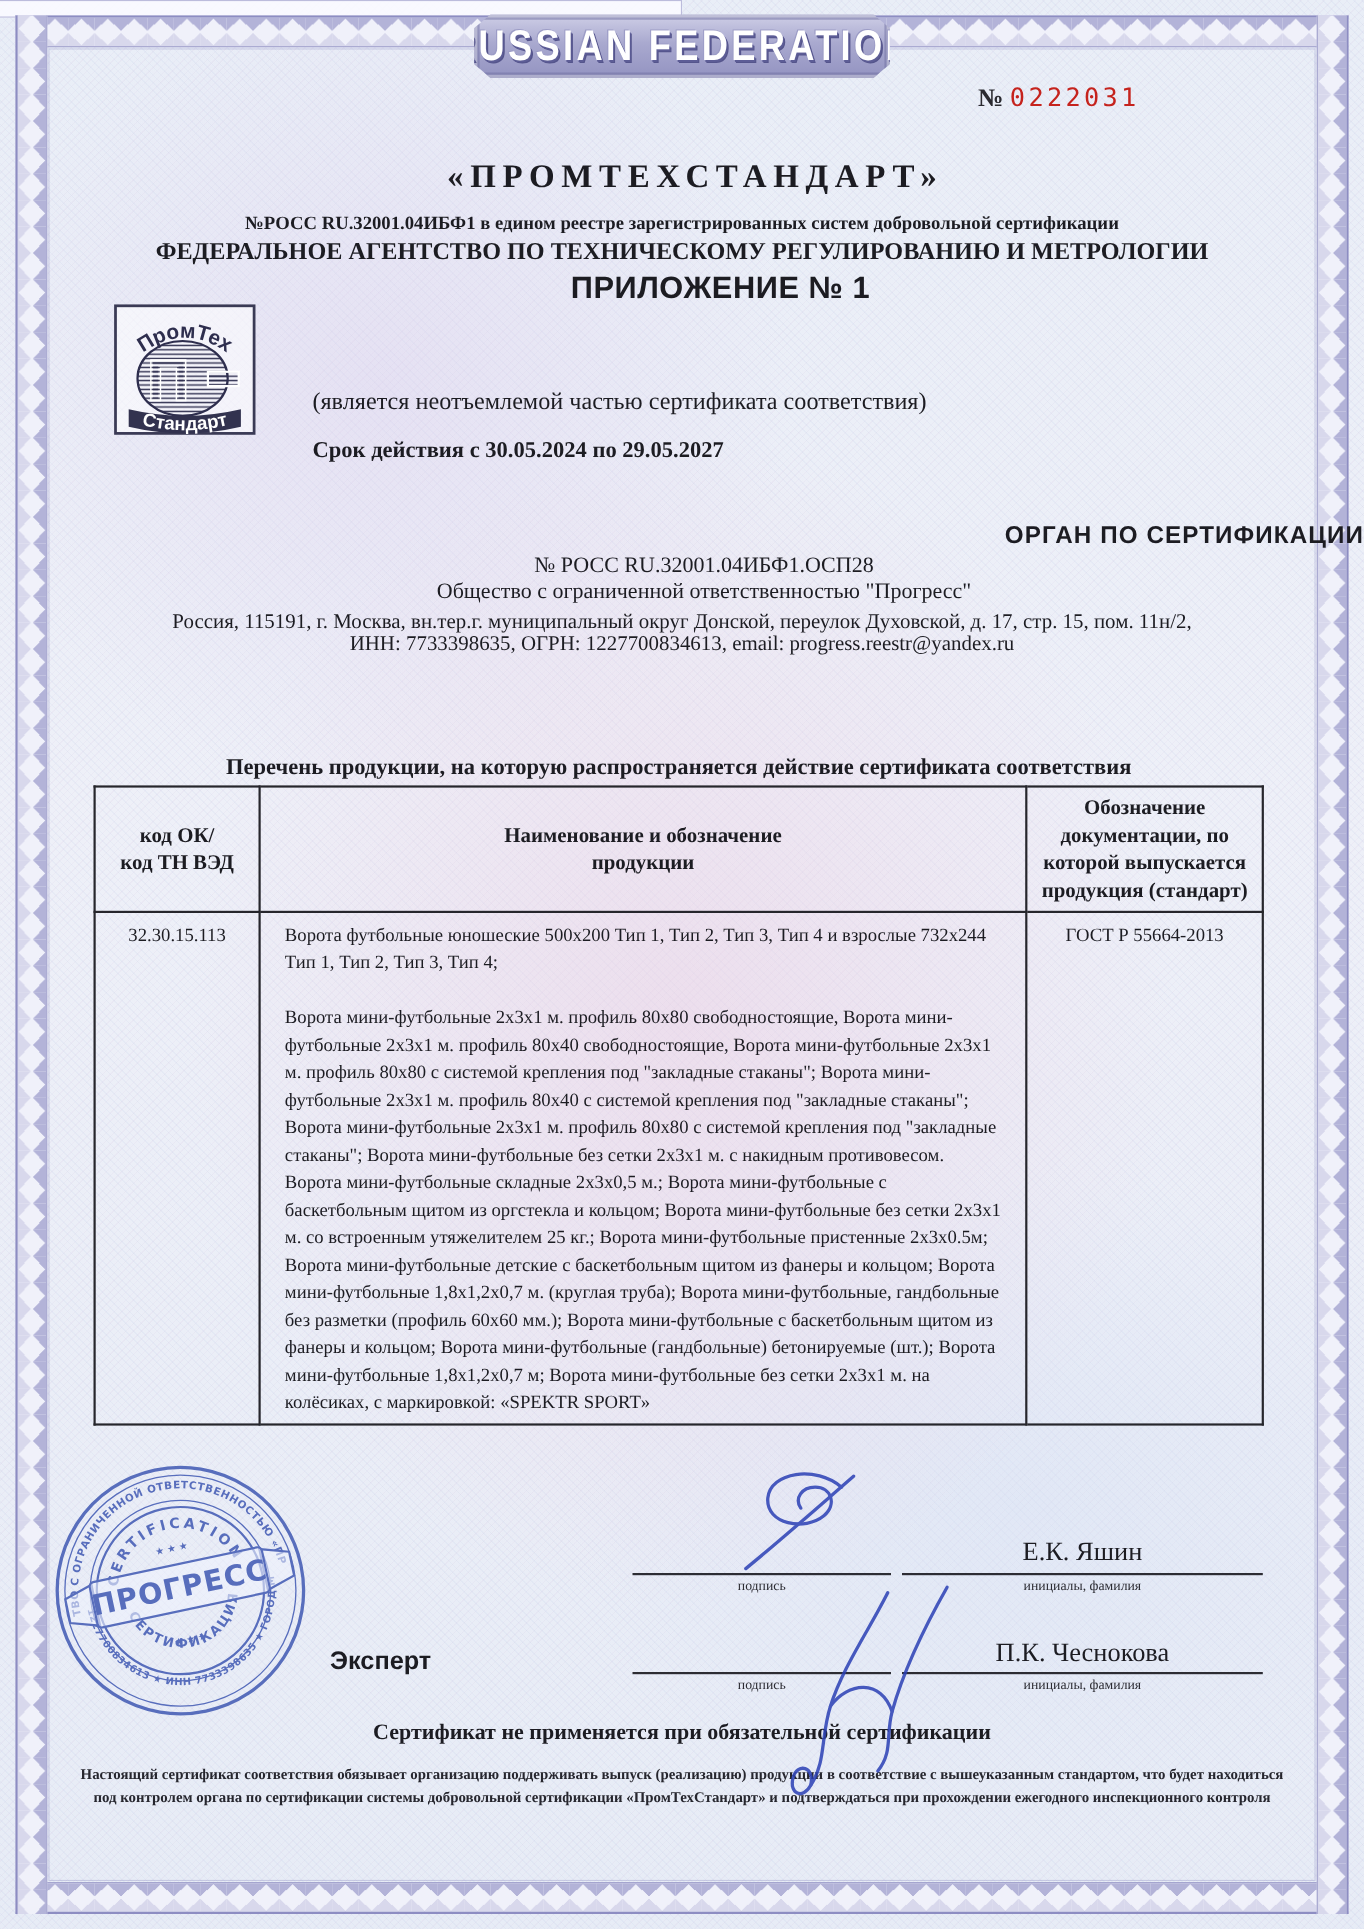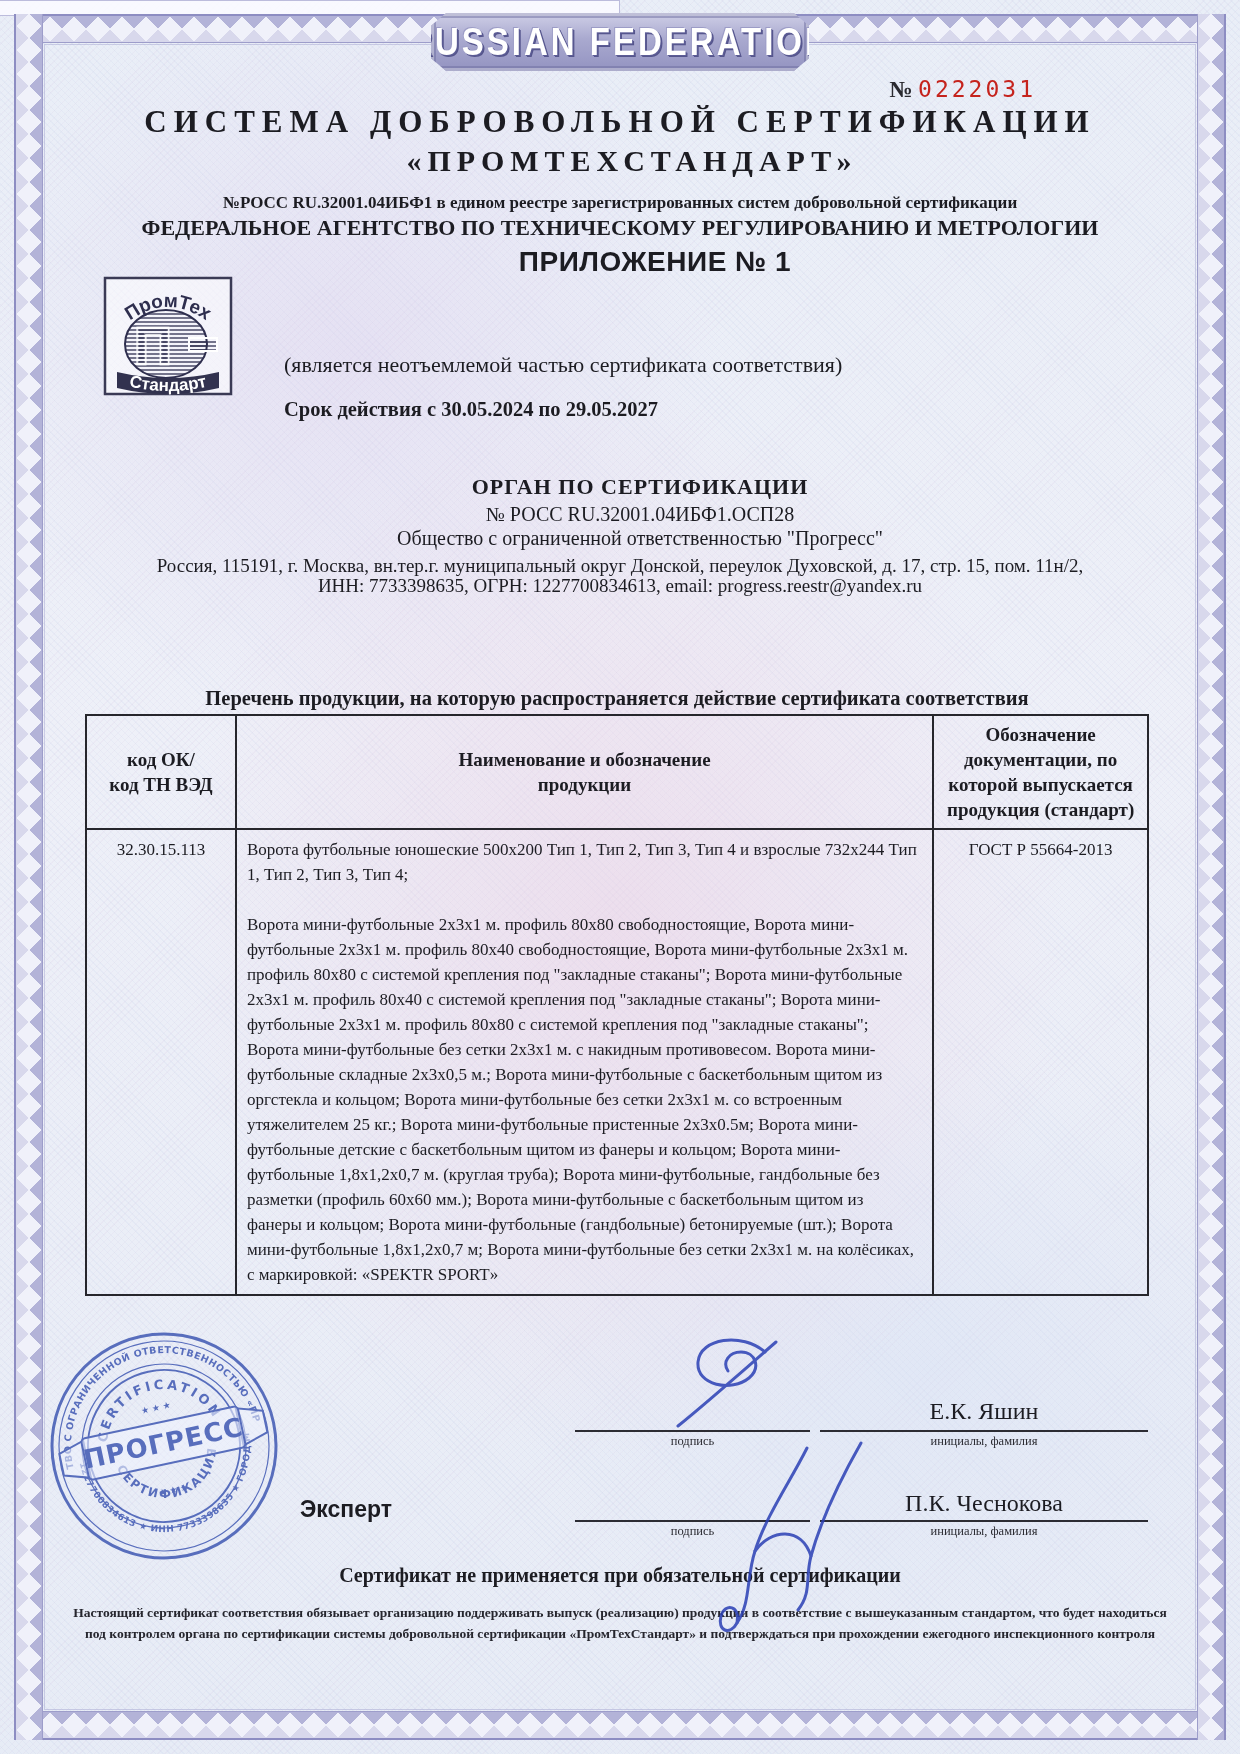--- a/index.html
+++ b/index.html
@@ -61,32 +61,32 @@
   .agency     { top:215px; font-size:22px; font-weight:700; }
   .annex      { left:70px; right:0; top:246px; font-family:"Liberation Sans","DejaVu Sans",sans-serif;
                 font-weight:700; font-size:28px; letter-spacing:.5px; }
 
   .logo { top:276px; left:103px; }
 
   .ref1 { top:320px; left:284px; font-size:22px; }
   .ref2 { top:352px; left:284px; font-size:22px; }
   .validity { top:398px; left:284px; font-size:20.5px; font-weight:600; }
 
-  .org-head { left:40px; top:474px; font-family:Liberation Serif, serif; font-weight:700; font-size:22px; letter-spacing:1px; }
+  .org-head { left:40px; top:474px; font-family:Liberation Sans, sans-serif; font-weight:700; font-size:22px; letter-spacing:1px;text-align:right; }
   .org-no   { left:40px; top:503px; font-size:20px; }
   .org-name { left:40px; top:527px; font-size:20px; }
   .org-addr { top:555px; font-size:19px; }
   .org-req  { top:575px; font-size:19px; }
 
   .tbl-caption { left:85px; width:1064px; top:687px; text-align:center; font-weight:700; font-size:20.5px; white-space:nowrap; }
   .tbl-wrap { left:85px; top:714px; }
   table.products { border-collapse:collapse; width:1064px; background:transparent; }
   table.products th, table.products td { border:2px solid #26262c; }
   table.products th { font-weight:700; font-size:19px; line-height:25px; padding:6px 8px; vertical-align:middle; height:98px; }
-  table.products td { font-size:17px; line-height:25px; vertical-align:top; padding:7px 10px;margin-top:26px; }
+  table.products td { font-size:17px; line-height:25px; vertical-align:top; padding:7px 22px;margin-top:26px; }
   td.code, td.std { text-align:center; font-size:18px; }
   .prewrap { white-space:pre-line; }
   .prod p { margin:0; }
   .prod p + p { margin-top:25px; }
 
   .role1 { left:300px; top:1386px; font-family:"Liberation Sans","DejaVu Sans",sans-serif; font-weight:700; font-size:23px; line-height:33px; white-space:pre-line; }
   .role2 { left:300px; top:1496px; font-family:"Liberation Sans","DejaVu Sans",sans-serif; font-weight:700; font-size:23px; }
   .sig-line { border-bottom:2px solid #2c2c33; height:0; }
   .lineA { left:575px; top:1430px; width:235px; }
   .lineB { left:820px; top:1430px; width:330px; width:328px; }
@@ -123,21 +123,20 @@
 
   <div class="abs plaque">
     <span class="plaque-text">RUSSIAN FEDERATION</span>
   </div>
 
   <div class="abs cert-no">
     <span class="lbl">№</span>
     <span class="val">0222031</span>
   </div>
 
-  <div class="abs ctr sys-title1">СИСТЕМА ДОБРОВОЛЬНОЙ СЕРТИФИКАЦИИ</div>
   <div class="abs ctr sys-title2">«ПРОМТЕХСТАНДАРТ»</div>
   <div class="abs ctr registry">№РОСС RU.32001.04ИБФ1 в едином реестре зарегистрированных систем добровольной сертификации</div>
   <div class="abs ctr agency">ФЕДЕРАЛЬНОЕ АГЕНТСТВО ПО ТЕХНИЧЕСКОМУ РЕГУЛИРОВАНИЮ И МЕТРОЛОГИИ</div>
   <div class="abs ctr annex">ПРИЛОЖЕНИЕ № 1</div>
 
   <div class="abs logo">
     <svg width="130" height="120" viewBox="0 0 130 120">
       <defs>
         <pattern id="hatch" width="4" height="4" patternUnits="userSpaceOnUse">
           <path d="M0 2 H4" stroke="#2e2e4e" stroke-width="1.3"></path>

